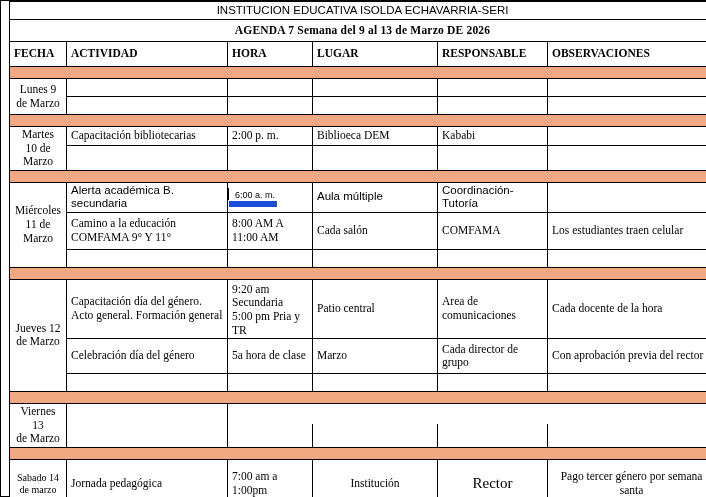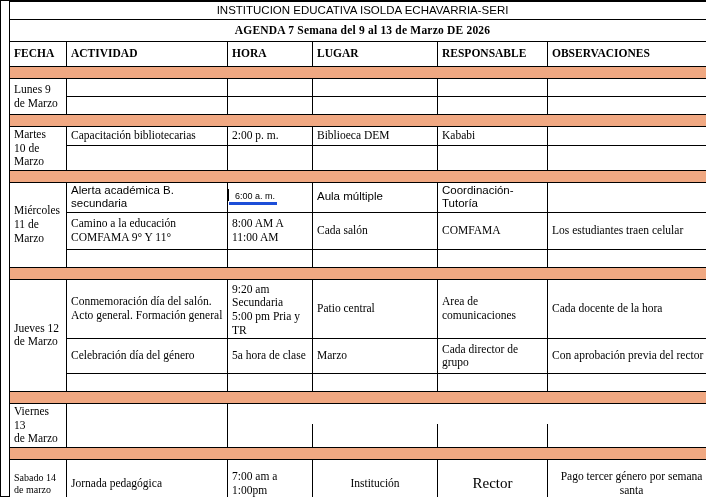--- a/index.html
+++ b/index.html
@@ -44,35 +44,35 @@
   td.colhead{
     background:#fdf2d7;text-align:left;font-weight:bold;
     font-size:12px;height:22px;padding:2px 0;
   }
   tr.sep td{
     background:#f0a882;height:11px;padding:0;border-left:1px solid #000;border-right:1px solid #000;
     border-top:1px solid #000;border-bottom:1px solid #000;
   }
 
   td.daycell{
-    text-align:left;font-size:11.5px;line-height:1.2;
+    text-align:center;font-size:11.5px;line-height:1.2;
     vertical-align:middle;
     margin-left:16px;
   }
   td.blank{height:15px;}
   .ctr{text-align:center;}
   .big{font-size:15px;text-align:center;}
   .mid{font-size:12.5px;text-align:center;}
   .sans{
     font-family:"Liberation Sans","DejaVu Sans",sans-serif;
     font-size:9.5px;
   }
   .sans-u{
     font-family:"Liberation Sans","DejaVu Sans",sans-serif;
-    font-size:9px;border-bottom:3px solid #1d4ed8;display:inline-block;padding:0 2px 0 6px;
+    font-size:9px;border-bottom:6px solid #1d4ed8;display:inline-block;padding:0 2px 0 6px;
   }
   .divpipe{border-left:1px solid #000;padding-left:0;}
   .nb-b{border-bottom:none !important;}
   .nb-t{border-top:none !important;}
 </style>
 </head>
 <body>
 
 <div class="sheet">
 <table class="agenda">
@@ -190,21 +190,21 @@
   <tr class="sep">
           <td colspan="6"></td>
         </tr>
 
   <tr>
     <td class="daycell" rowspan="3">
       <span>Jueves 12</span><br>
       <span>de Marzo</span>
     </td>
     <td style="height:52px">
-      <span>Conmemoración día del salón.</span><br>
+      <span>Capacitación día del género.</span><br>
       <span>Acto general. Formación general</span>
     </td>
     <td style="vertical-align:top;padding-top:3px">
       <span>9:20 am</span><br>
       <span>Secundaria</span><br>
       <span>5:00 pm Pria y</span><br>
       <span>TR</span>
     </td>
     <td>Patio central</td>
     <td>

